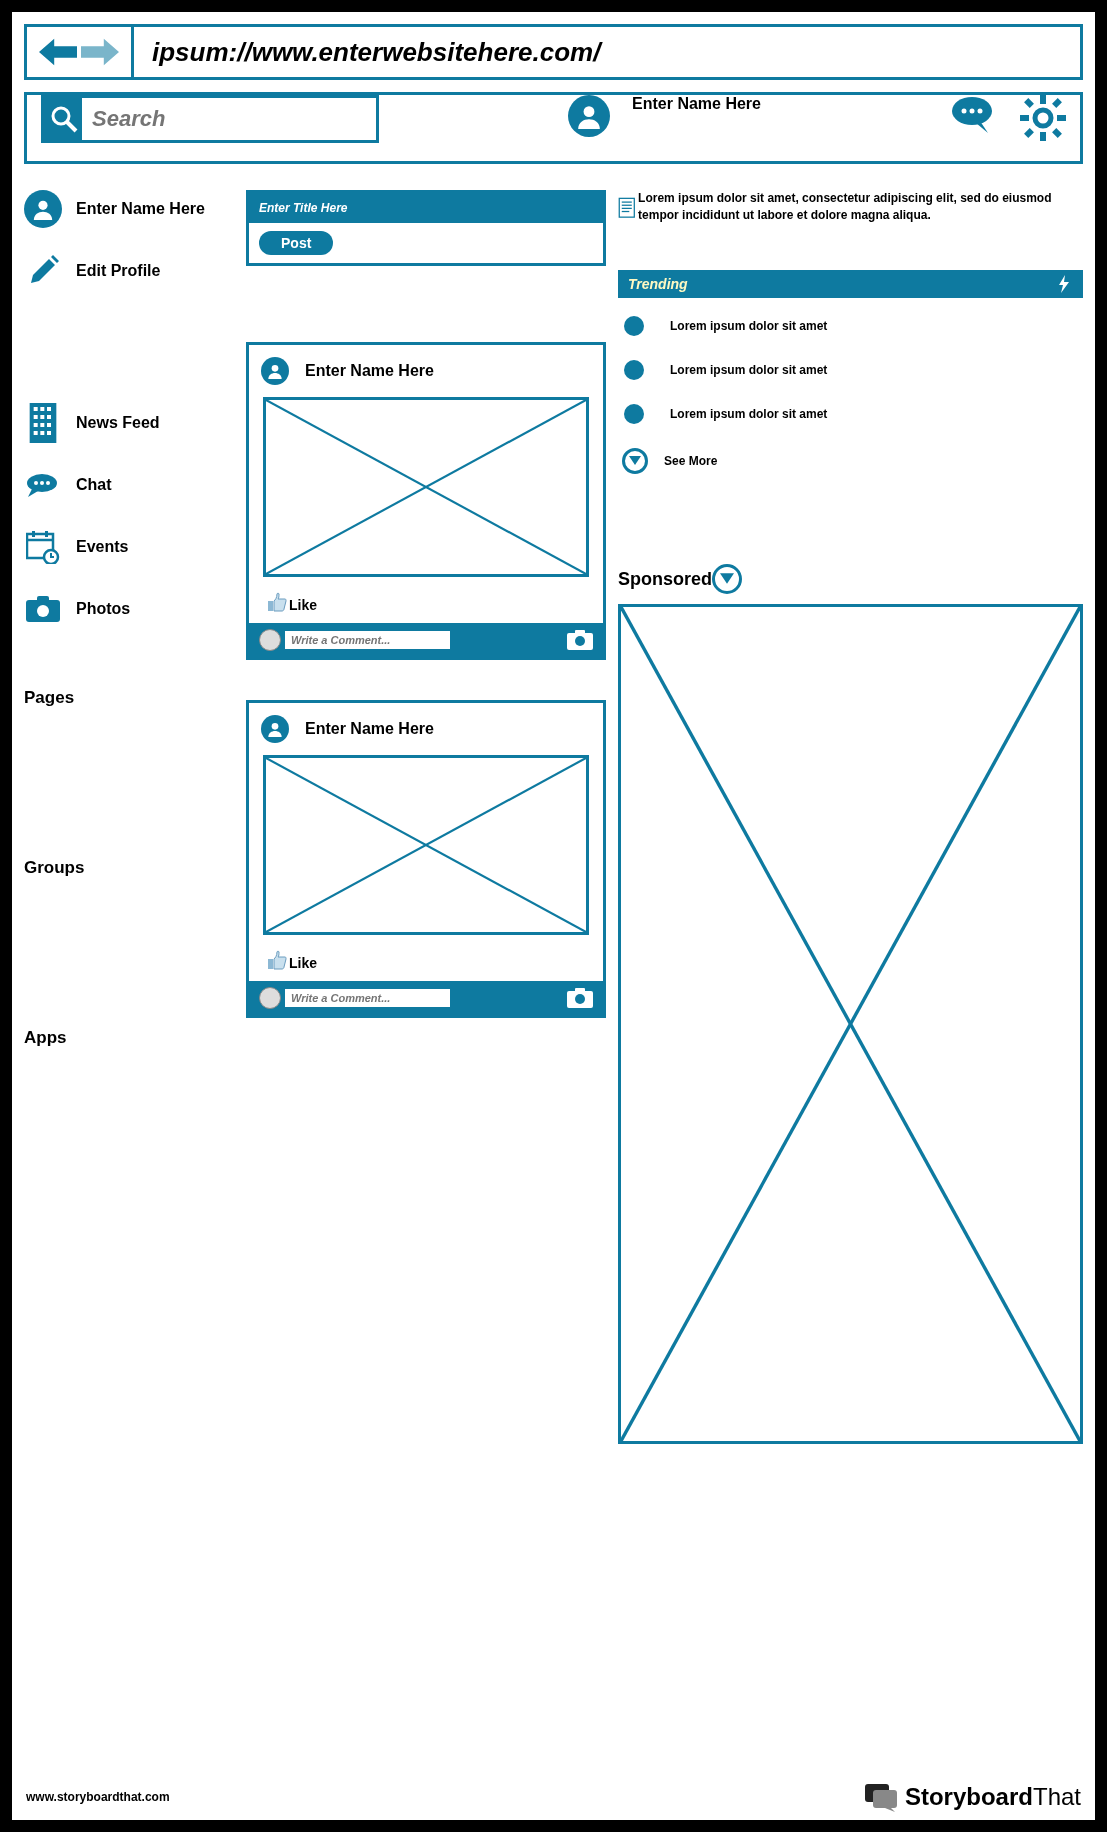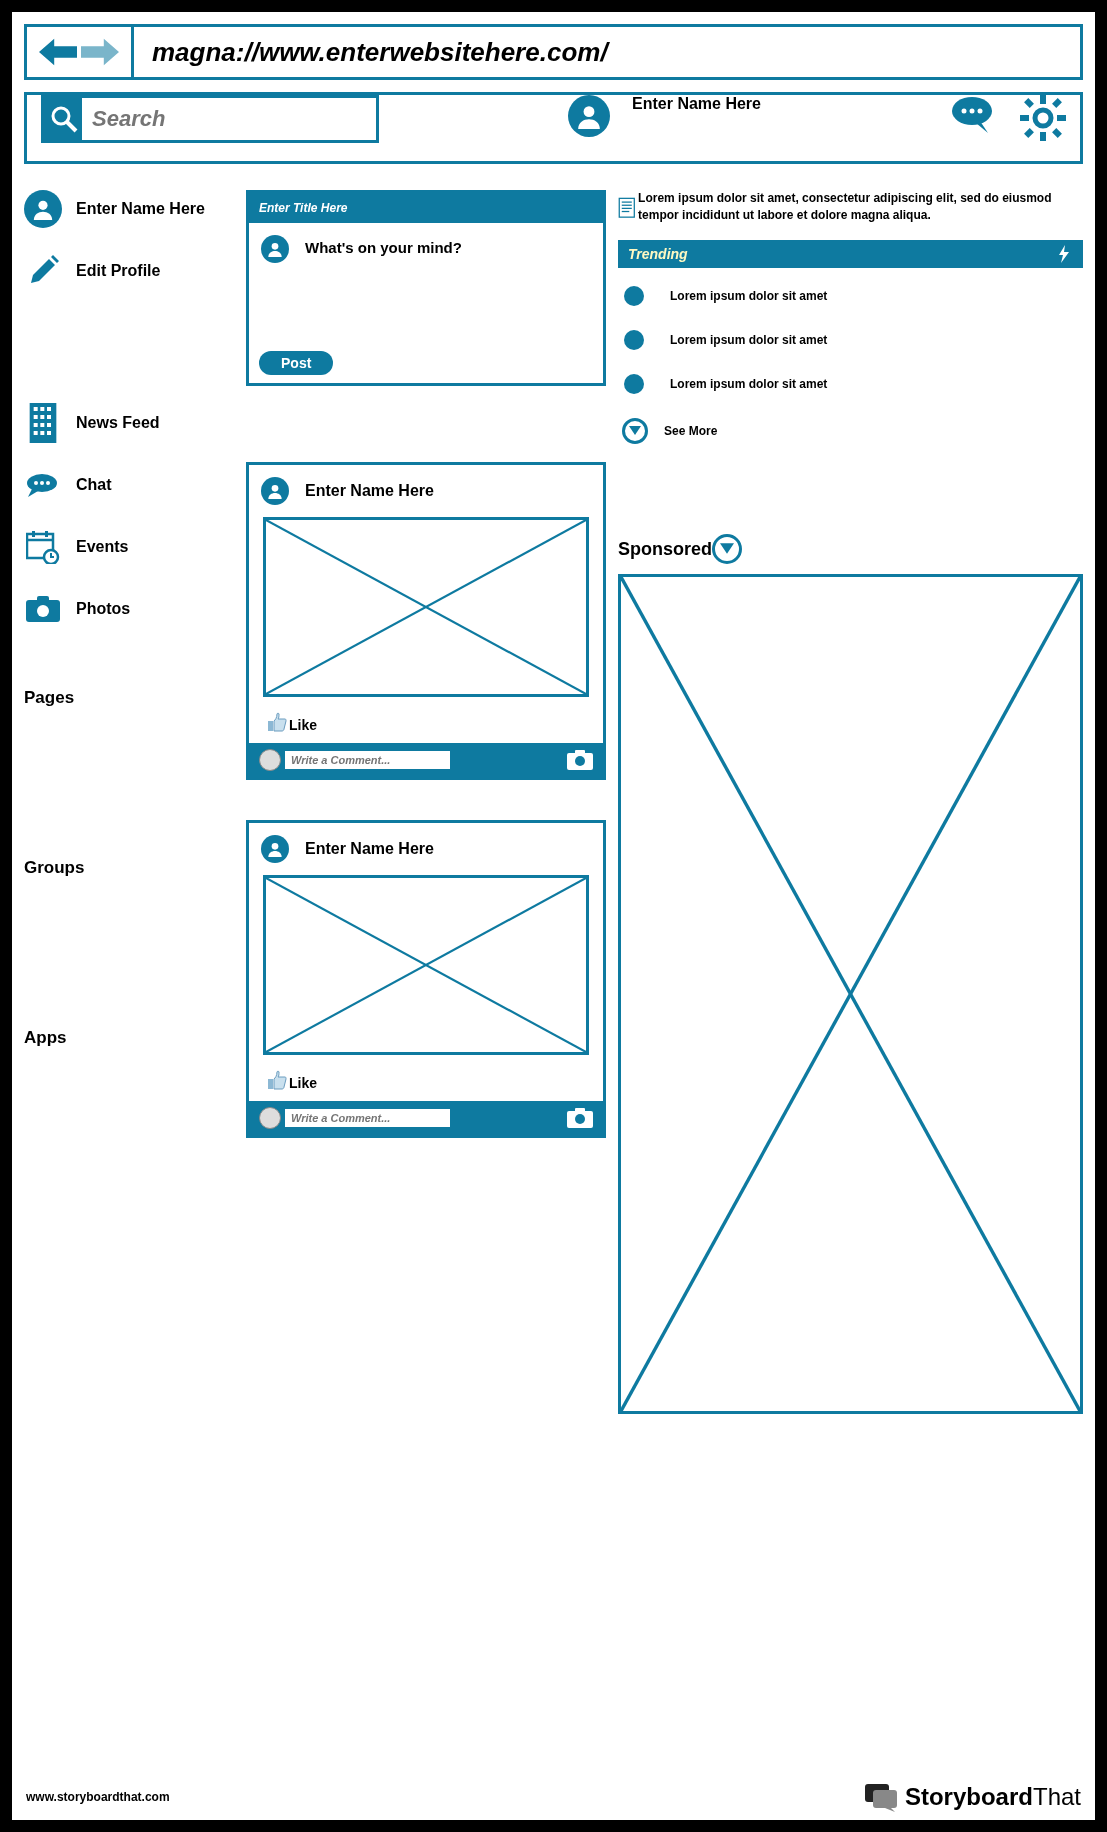--- a/index.html
+++ b/index.html
@@ -31,21 +31,21 @@
 .post-btn-row{display:flex;justify-content:flex-start;padding:8px 10px}
 .post-btn{background:#0e7aa0;color:#fff;font-weight:700;border:none;border-radius:14px;padding:4px 22px;font-size:14px}
 .feed-box{border:3px solid #0e7aa0;margin-bottom:40px}
 .feed-head{display:flex;align-items:center;gap:16px;padding:12px}
 .img-ph{border:3px solid #0e7aa0;margin:0 14px 10px;height:180px;position:relative}
 .img-ph svg{position:absolute;inset:0;width:100%;height:100%}
 .like-row{display:flex;align-items:flex-end;gap:0;padding:4px 18px 10px}
 .comment-bar{background:#0e7aa0;display:flex;align-items:center;padding:6px 10px;gap:4px}
 .comment-avatar{width:22px;height:22px;border-radius:50%;background:#ddd;border:1px solid #888}
 .comment-input{flex:1;background:#fff;border:none;font-size:11px;font-style:italic;font-weight:700;padding:3px 6px;color:#555;max-width:180px}
-.doc-row{display:flex;margin-bottom:12px}
+.doc-row{display:flex;margin-bottom:42px}
 .doc-text{font-size:12px;font-weight:700;line-height:1.4}
 .trend-head{background:#0e7aa0;color:#fef9c3;font-weight:700;font-style:italic;padding:5px 10px;font-size:14px;display:flex;justify-content:space-between;align-items:center;margin-bottom:18px}
 .trend-item{display:flex;align-items:center;gap:26px;margin-bottom:24px;padding-left:6px}
 .dot{width:20px;height:20px;border-radius:50%;background:#0e7aa0}
 .trend-text{font-size:12px;font-weight:700}
 .seemore{display:flex;align-items:center;gap:16px;margin-top:20px;padding-left:4px}
 .chev-circle{width:26px;height:26px;border:3px solid #0e7aa0;border-radius:50%;display:flex;align-items:center;justify-content:center}
 .sponsor-row{display:flex;justify-content:flex-start;align-items:center;margin-top:90px;margin-bottom:10px}
 .sponsor-box{border:3px solid #0e7aa0;height:840px;position:relative}
 .sponsor-box svg{position:absolute;inset:0;width:100%;height:100%}
@@ -62,21 +62,21 @@
 
   <div class="url-bar">
     <div class="nav-arrows">
       <svg class="arrow" viewBox="0 0 40 28">
           <path fill="#0e7aa0" d="M16 0 0 14l16 14v-8h24V8H16z"></path>
         </svg>
       <svg class="arrow" viewBox="0 0 40 28" style="opacity:.55">
           <path fill="#0e7aa0" d="M24 0 40 14 24 28v-8H0V8h24z"></path>
         </svg>
     </div>
-    <div class="url-text">magna://www.enterwebsitehere.com/</div>
+    <div class="url-text">ipsum://www.enterwebsitehere.com/</div>
   </div>
 
   <div class="top-bar">
     <div class="search-wrap">
       <svg class="mag" viewBox="0 0 30 30">
           <circle cx="12" cy="12" r="8" fill="none" stroke="#fff" stroke-width="3"></circle>
           <line x1="18" y1="18" x2="27" y2="27" stroke="#fff" stroke-width="4"></line>
         </svg>
       <input class="search-input" placeholder="Search" style="">
     </div>
@@ -190,31 +190,20 @@
         <span class="label-bold">Photos</span>
       </div>
       <div class="section-h">Pages</div>
       <div class="section-h" style="margin-top:150px">Groups</div>
       <div class="section-h" style="margin-top:150px">Apps</div>
     </div>
 
     <div class="col-mid">
       <div class="post-box">
         <div class="post-head">Enter Title Here</div>
-        <div class="post-body">
-          <div class="compose-row">
-            <div class="avatar-circle avatar-sm">
-              <svg width="16" height="16" viewBox="0 0 24 24">
-                  <circle cx="12" cy="8" r="5" fill="#fff"></circle>
-                  <path fill="#fff" d="M2 24c0-6 5-9 10-9s10 3 10 9z"></path>
-                </svg>
-            </div>
-            <span class="compose-text">What's on your mind?</span>
-          </div>
-        </div>
         <div class="post-btn-row">
           <button class="post-btn">Post</button>
         </div>
       </div>
 
       <div style="height:40px"></div>
 
       <div class="feed-box">
         <div class="feed-head">
           <div class="avatar-circle avatar-sm">

